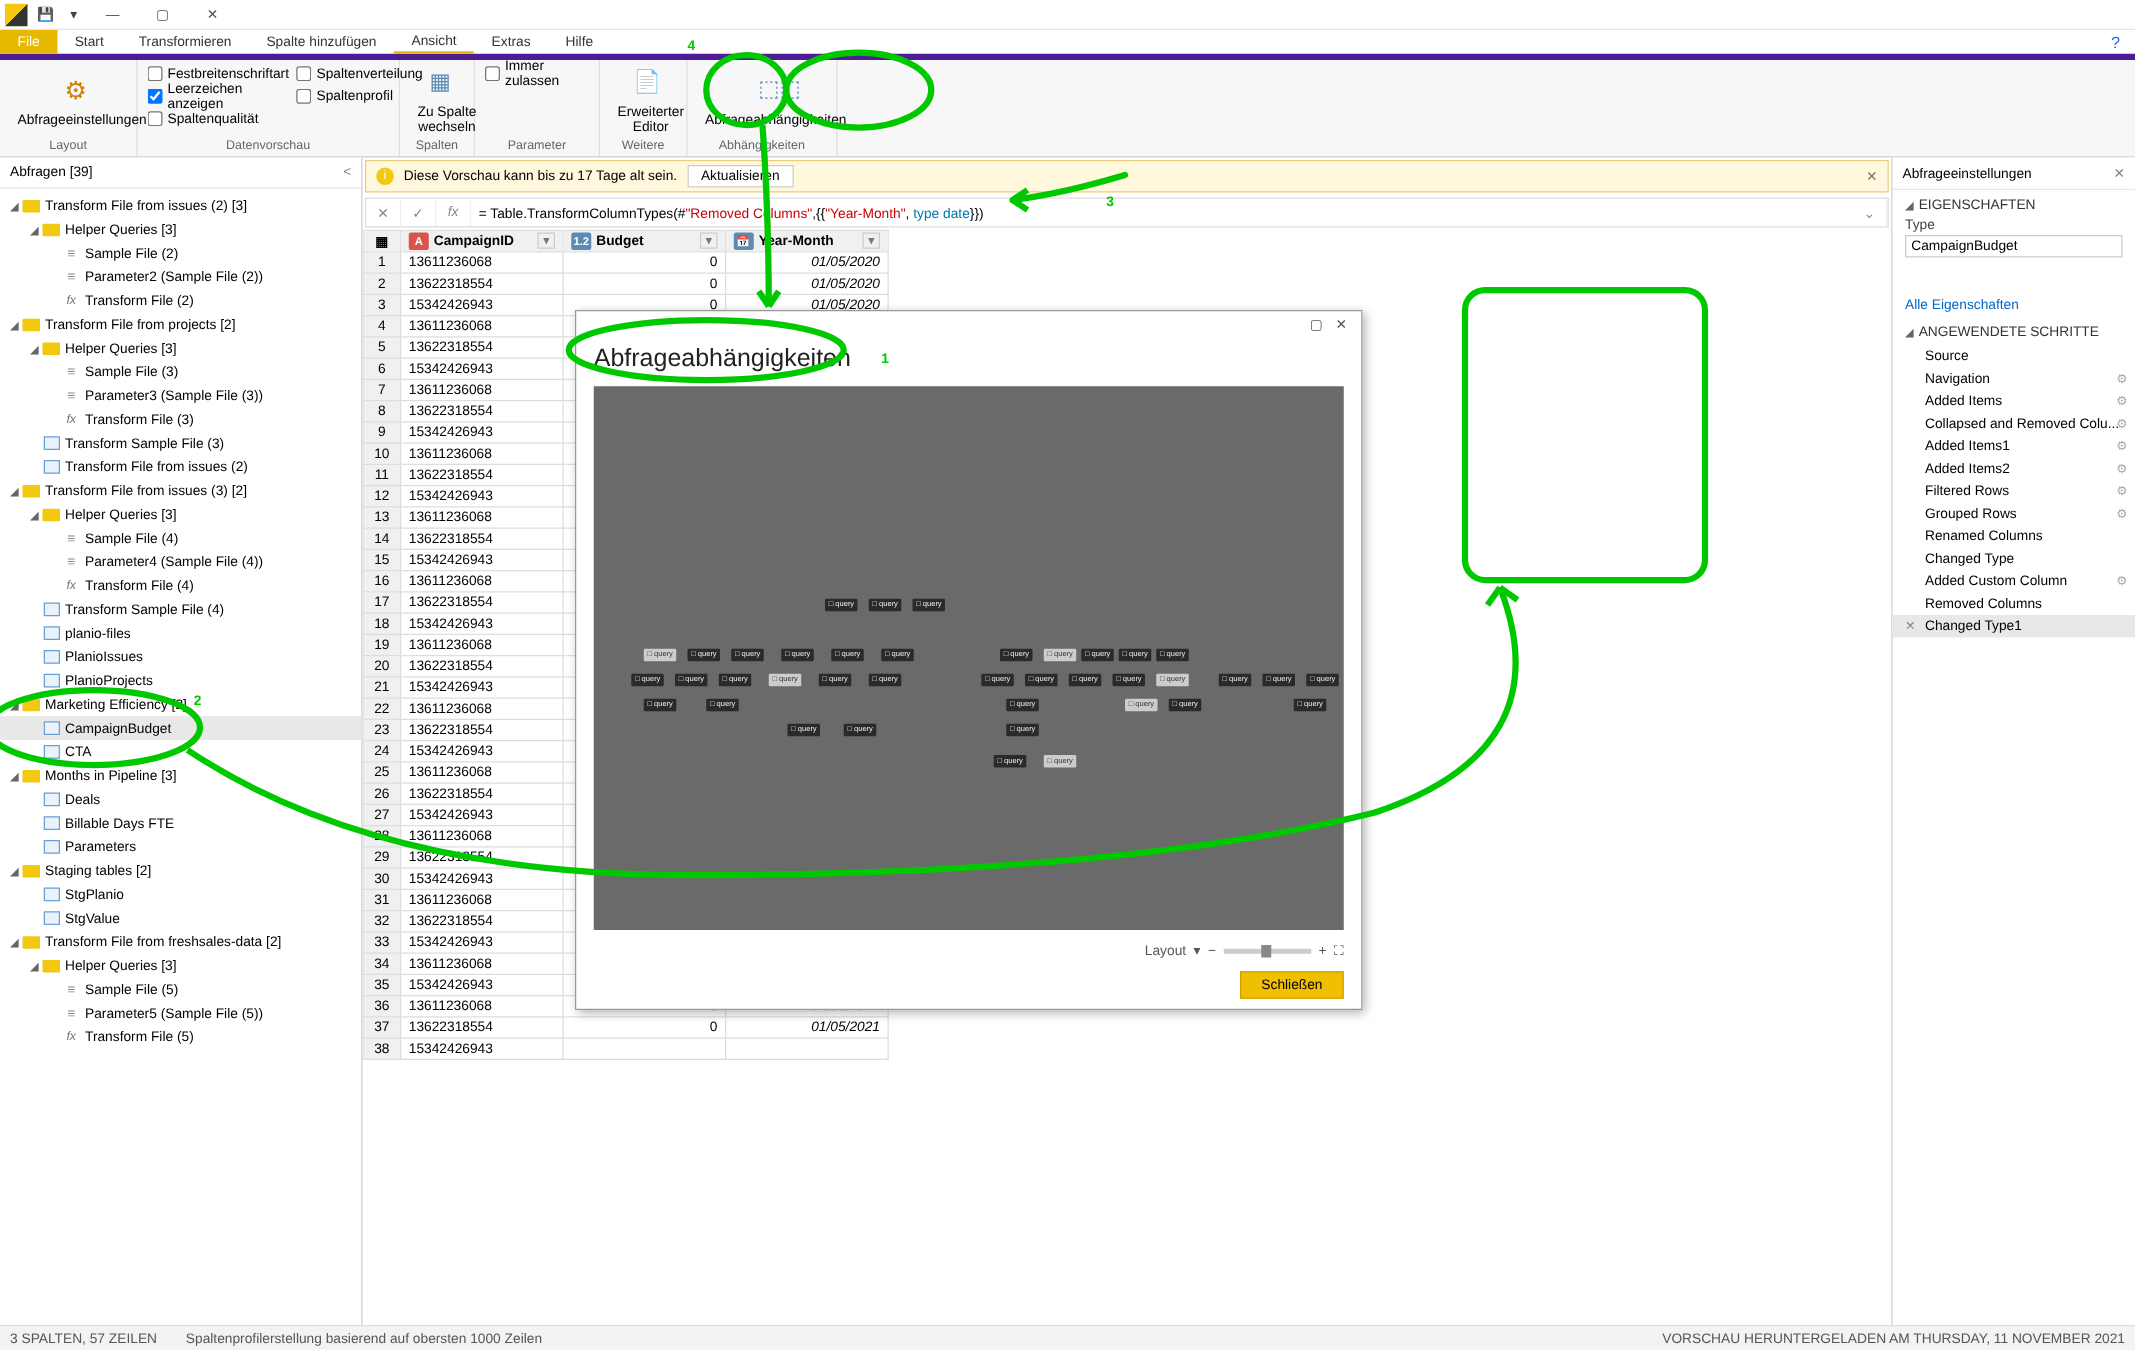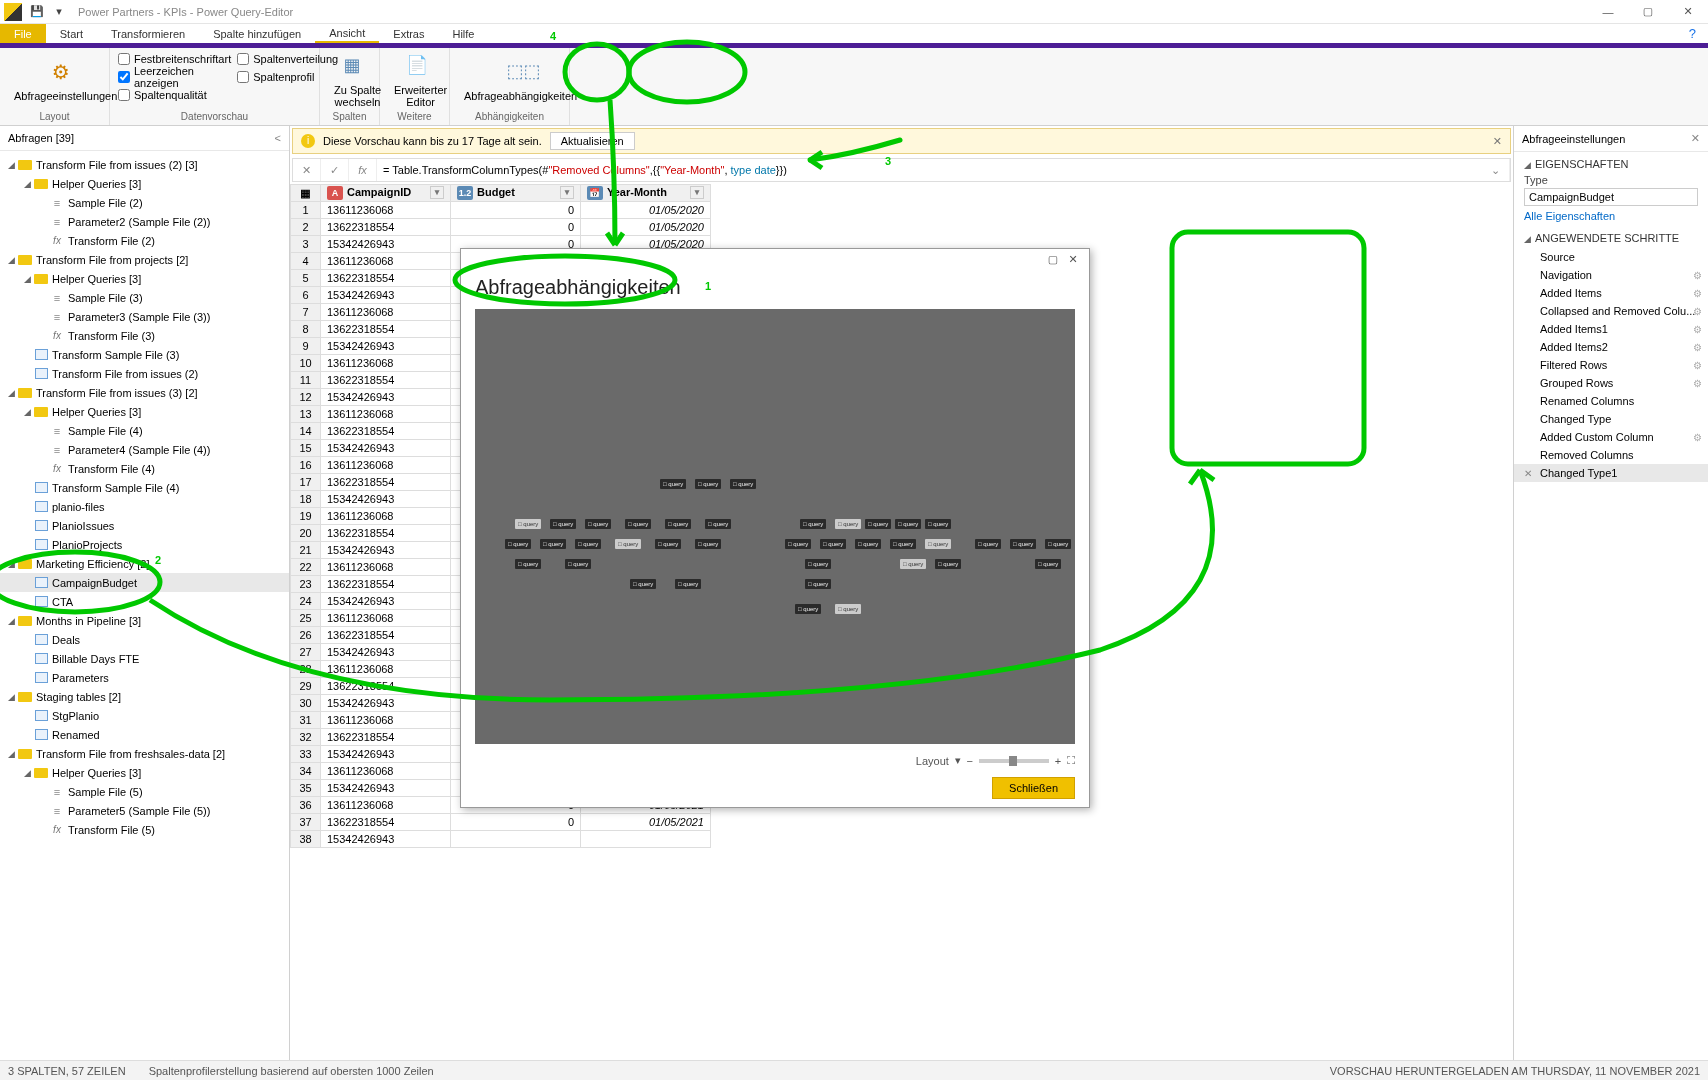--- a/index.html
+++ b/index.html
@@ -68,21 +68,21 @@
 .typ.abc{background:#d9534f}.typ.n12{background:#5b8ab5}.typ.cal{background:#5b8ab5}
 .grid .dd { float:right; color:#777; border:1px solid #ccc; width:14px; height:13px; line-height:11px; text-align:center; font-size:9px; }
 .grid td.num { text-align:right; }
 .grid td.dat { text-align:right; font-style:italic; }
 
 
 .settings { width:195px; border-left:1px solid #d0d0d0; background:#fff; display:flex; flex-direction:column; padding:0 0 4px; }
 .settings .sec-hdr { font-weight:normal; color:#333; padding:6px 10px 4px; }
 .settings .caret { color:#666; margin-right:4px; font-size:9px; }
 .settings input { width:calc(100% - 20px); margin:0 10px; border:1px solid #ccc; padding:2px 4px; }
-.settings .link { color:#0068c7; padding:4px 10px; }
+.settings .link { color:#0068c7; padding:4px 10px;margin-top:28px; }
 .settings .step { display:flex; align-items:center; padding:2px 10px 2px 26px; height:18px; position:relative; }
 .settings .step.sel { background:#e8e8e8; }
 .settings .step .gear { position:absolute; right:6px; color:#aaa; font-size:10px; }
 .settings .step .del { position:absolute; left:10px; color:#888; font-size:10px; }
 
 
 .dialog { position:absolute; left:460px; top:248px; width:630px; height:560px; background:#fff; border:1px solid #999; box-shadow:2px 2px 8px rgba(0,0,0,.3); display:flex; flex-direction:column; }
 .dlg-title { display:flex; align-items:center; padding:4px 6px; }
 .dlg-title .sp { flex:1; }
 .dlg-title .wbtn { width:20px; text-align:center; color:#555; }
@@ -102,21 +102,20 @@
 
 .anno { position:absolute; inset:0; pointer-events:none; z-index:999; }
 </style>
 </head>
 <body>
 
 <div class="titlebar">
   <div class="app-icon"></div>
   <div class="qat-btn">💾</div>
   <div class="qat-btn">▾</div>
-  <div class="title-text">Power Partners - KPIs - Power Query-Editor</div>
   <div class="win-btns">
     <div class="win-btn">—</div>
     <div class="win-btn">▢</div>
     <div class="win-btn">✕</div>
   </div>
 </div>
 
 <div class="ribbon-tabs">
   <div class="rtab file">File</div>
   <div class="rtab">Start</div>
@@ -171,20 +170,31 @@
   <div class="rgroup" style="width:60px">
     <div class="rgroup-body">
         <div class="big-btn">
       <div class="ico" style="font-size:18px;color:#5b8ab5">▦</div>
       <span style="white-space:pre;text-align:center">Zu Spalte
 wechseln</span>
     </div>
       </div>
     <div class="rgroup-label">Spalten</div>
   </div>
+  <div class="rgroup" style="width:100px">
+    <div class="rgroup-body">
+        <div class="col">
+      <label class="chk">
+            <input type="checkbox" style="">
+            <span>Immer zulassen</span>
+          </label>
+    </div>
+      </div>
+    <div class="rgroup-label">Parameter</div>
+  </div>
   <div class="rgroup" style="width:70px">
     <div class="rgroup-body">
         <div class="big-btn">
       <div class="ico" style="font-size:18px;color:#888">📄</div>
       <span style="white-space:pre;text-align:center">Erweiterter
 Editor</span>
     </div>
       </div>
     <div class="rgroup-label">Weitere</div>
   </div>
@@ -397,21 +407,21 @@
           <span class="th-ico">
             <span class="ico-table"></span>
           </span>
           <span>StgPlanio</span>
         </div>
         <div class="tree-row indent-1">
           <span class="twist"></span>
           <span class="th-ico">
             <span class="ico-table"></span>
           </span>
-          <span>Renamed</span>
+          <span>StgValue</span>
         </div>
         <div class="tree-row indent-0">
           <span class="twist">◢</span>
           <span class="th-ico">
             <span class="ico-folder"></span>
           </span>
           <span>Transform File from freshsales-data [2]</span>
         </div>
         <div class="tree-row indent-1">
           <span class="twist">◢</span>

